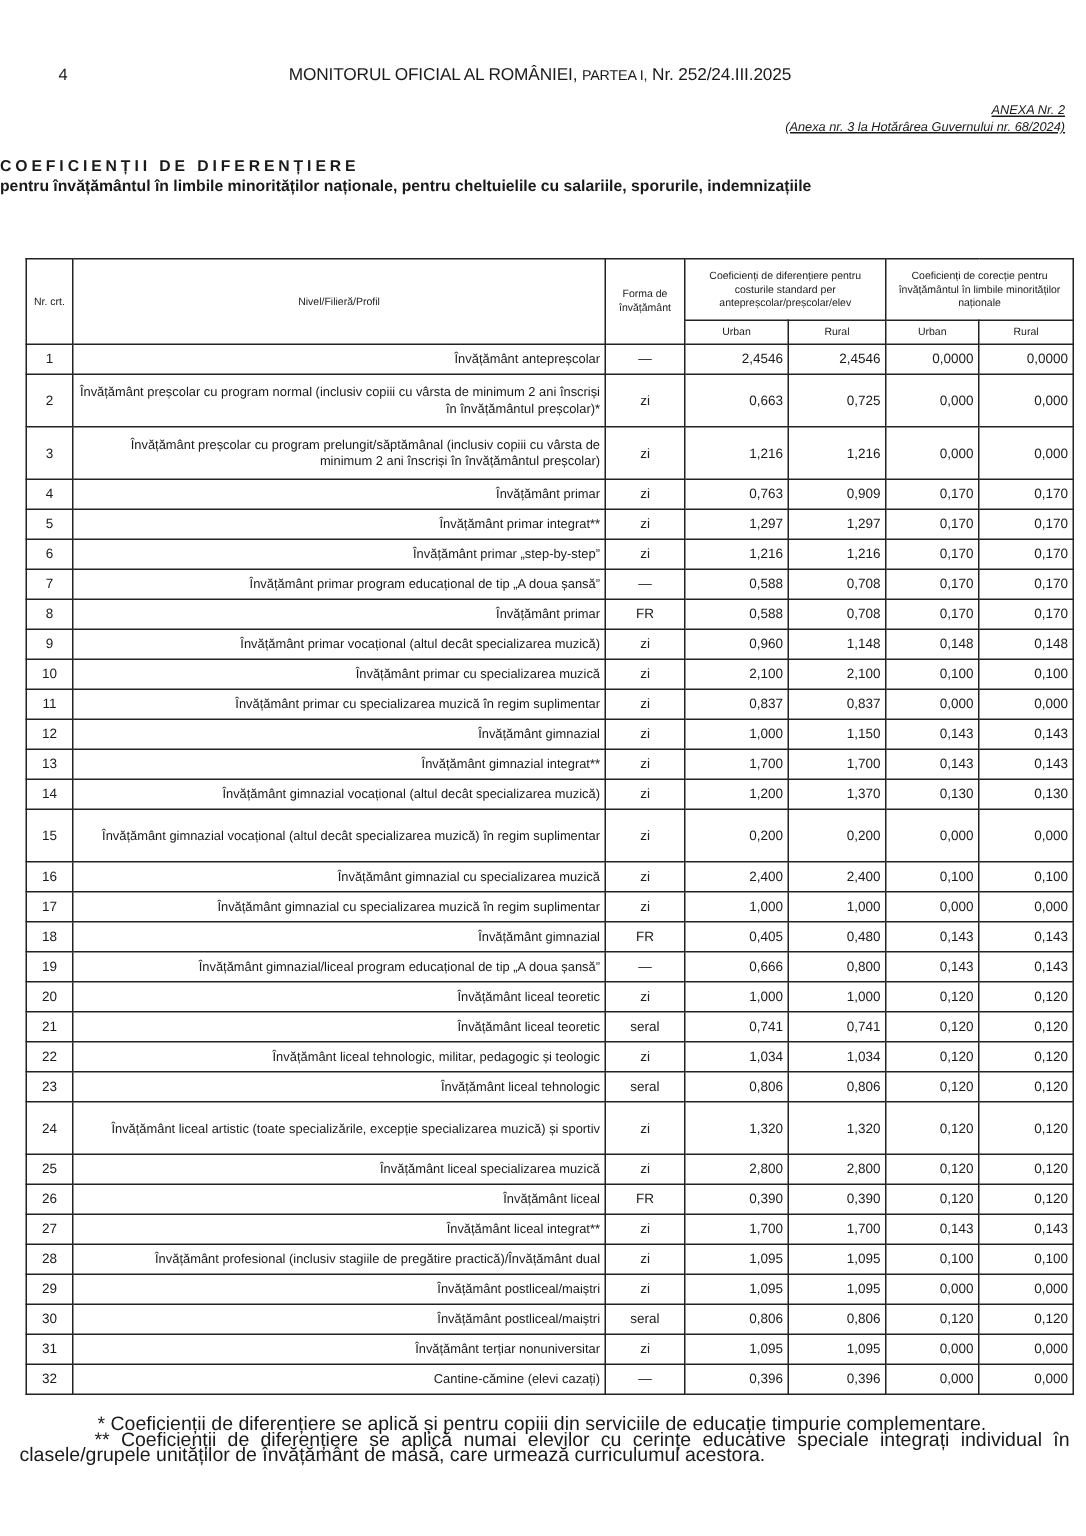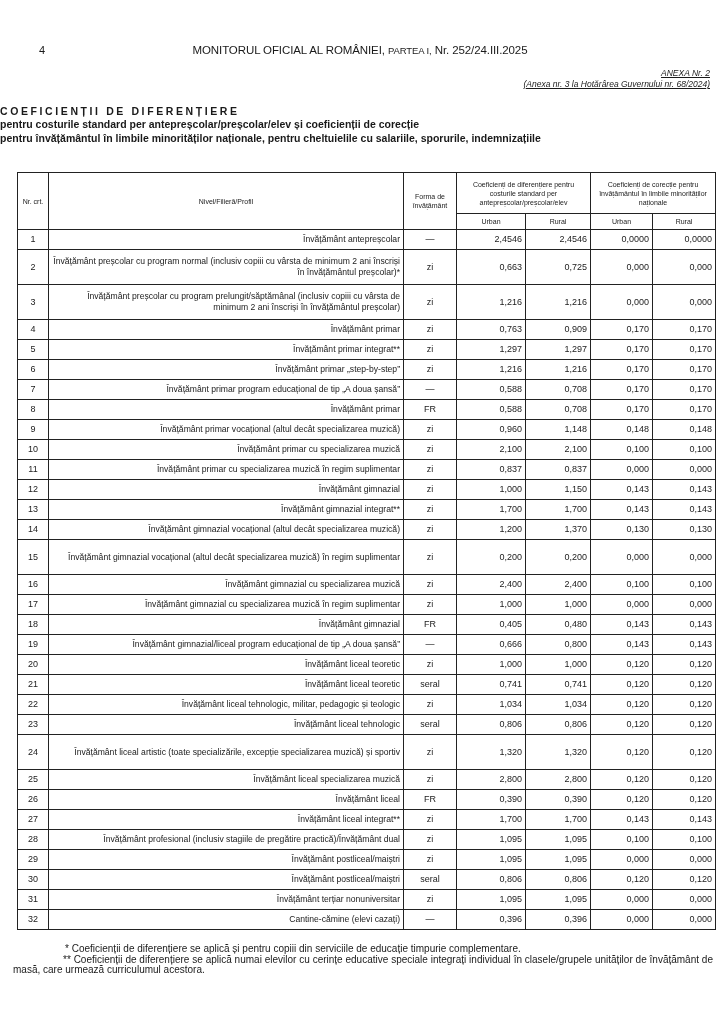--- a/index.html
+++ b/index.html
@@ -24,21 +24,21 @@
     }
     table.coef th { font-size: 7px; line-height: 9px; text-align: center; }
     .h-top { height: 41px; }
     .h-sub { height: 16px; }
     tr.r1 td { height: 19px; }
     tr.r2 td { height: 34px; }
     td.nr { text-align: center; font-size: 9px; }
     td.name { text-align: right; padding-left: 3px; }
     td.form { text-align: center; font-size: 9px; }
     td.num { text-align: right; padding-right: 3px; font-size: 9px; }
-    .notes { position: absolute; left: 13px; width: 700px; top: 944px; font-size: 10px; line-height: 10.5px; }
+    .notes { position: absolute; left: 13px; width: 700px; top: 944px; font-size: 13px; line-height: 10.5px; }
     .notes p { margin: 0; }
     .notes .n1 { text-indent: 52px; }
     .notes .n2 { text-indent: 50px; text-align: justify; }
   </style>
 </head>
 <body>
 
 <div class="page-number">4</div>
 <div class="masthead">
   <span>MONITORUL OFICIAL AL ROMÂNIEI,</span>
@@ -46,21 +46,20 @@
   <span>Nr. 252/24.III.2025</span>
 </div>
 
 <div class="annex">
   <span>ANEXA Nr. 2</span>
   <span>(Anexa nr. 3 la Hotărârea Guvernului nr. 68/2024)</span>
 </div>
 
 <div class="title-block">
   <div class="main-title">COEFICIENȚII DE DIFERENȚIERE</div>
-  <div>pentru costurile standard per antepreșcolar/preșcolar/elev și coeficienții de corecție</div>
   <div>pentru învățământul în limbile minorităților naționale, pentru cheltuielile cu salariile, sporurile, indemnizațiile</div>
 </div>
 
 <table class="coef">
   <colgroup>
     <col style="width:31px">
     <col style="width:355px">
     <col style="width:53px">
     <col style="width:69px">
     <col style="width:65px">

